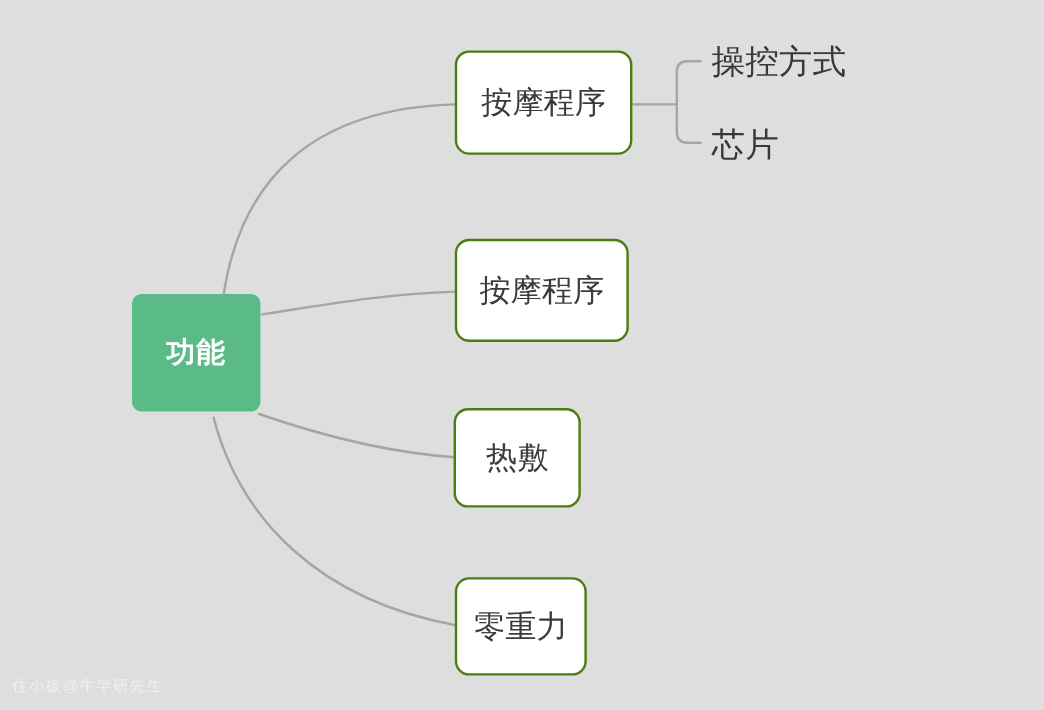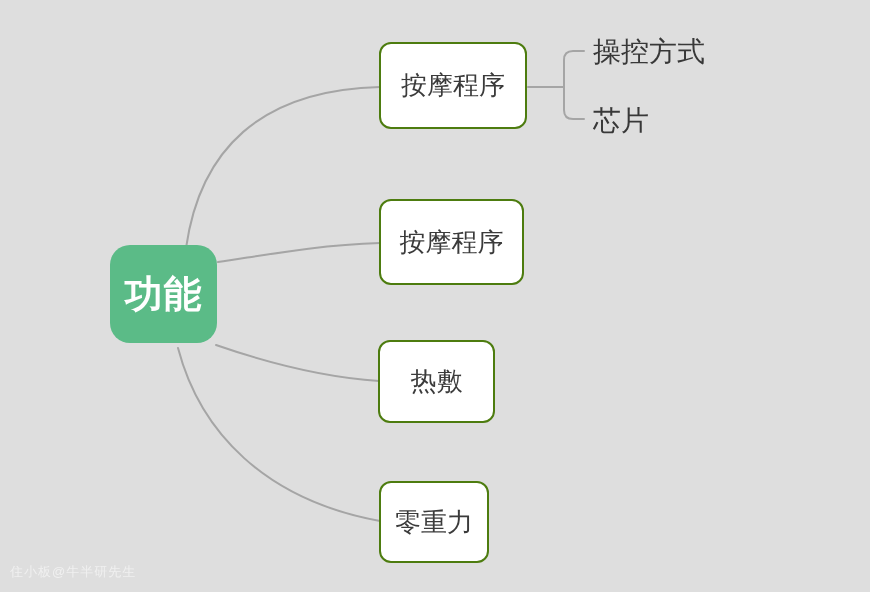--- a/index.html
+++ b/index.html
@@ -18,46 +18,46 @@
     position: absolute;
     left: 0; top: 0;
     width: 870px; height: 592px;
     pointer-events: none;
   }
   .root-node {
     position: absolute;
     left: 110px; top: 245px;
     width: 107px; height: 98px;
     background: #5bbb87;
-    border-radius: 20px;
+    border-radius: 8px;
     display: flex;
     align-items: center;
     justify-content: center;
     color: #ffffff;
-    font-size: 38px;
+    font-size: 24px;
     font-weight: bold;
     letter-spacing: 1px;
     cursor: pointer;
   }
   .branch-node {
     position: absolute;
     background: #ffffff;
     border: 2px solid #4d7c0f;
     border-radius: 12px;
     display: flex;
     align-items: center;
     justify-content: center;
     color: #3b3b3b;
     font-size: 26px;
     box-sizing: border-box;
     cursor: pointer;
   }
   .branch-1 { left: 379px; top: 42px;  width: 148px; height: 87px; }
   .branch-2 { left: 379px; top: 199px; width: 145px; height: 86px; }
-  .branch-3 { left: 378px; top: 340px; width: 117px; height: 83px; }
+  .branch-3 { left: 378px; top: 340px; width: 106px; height: 83px; }
   .branch-4 { left: 379px; top: 481px; width: 110px; height: 82px; }
   .leaf-label {
     position: absolute;
     left: 593px;
     color: #383838;
     font-size: 28px;
     line-height: 26px;
     white-space: nowrap;
     cursor: pointer;
   }

